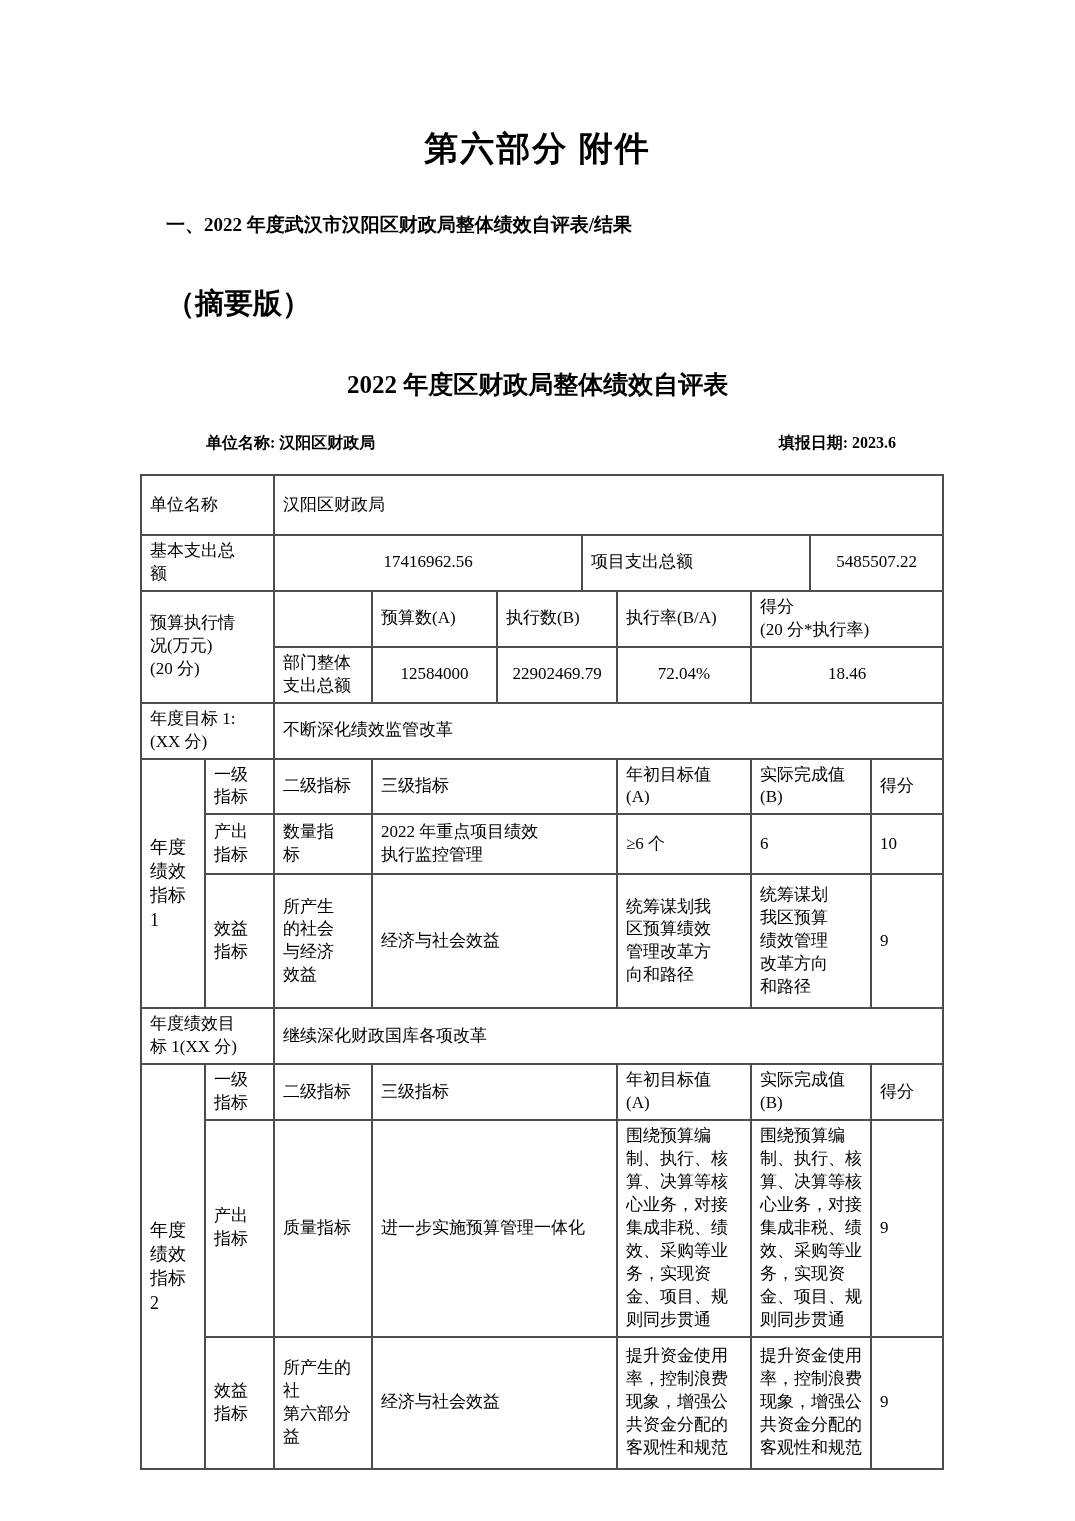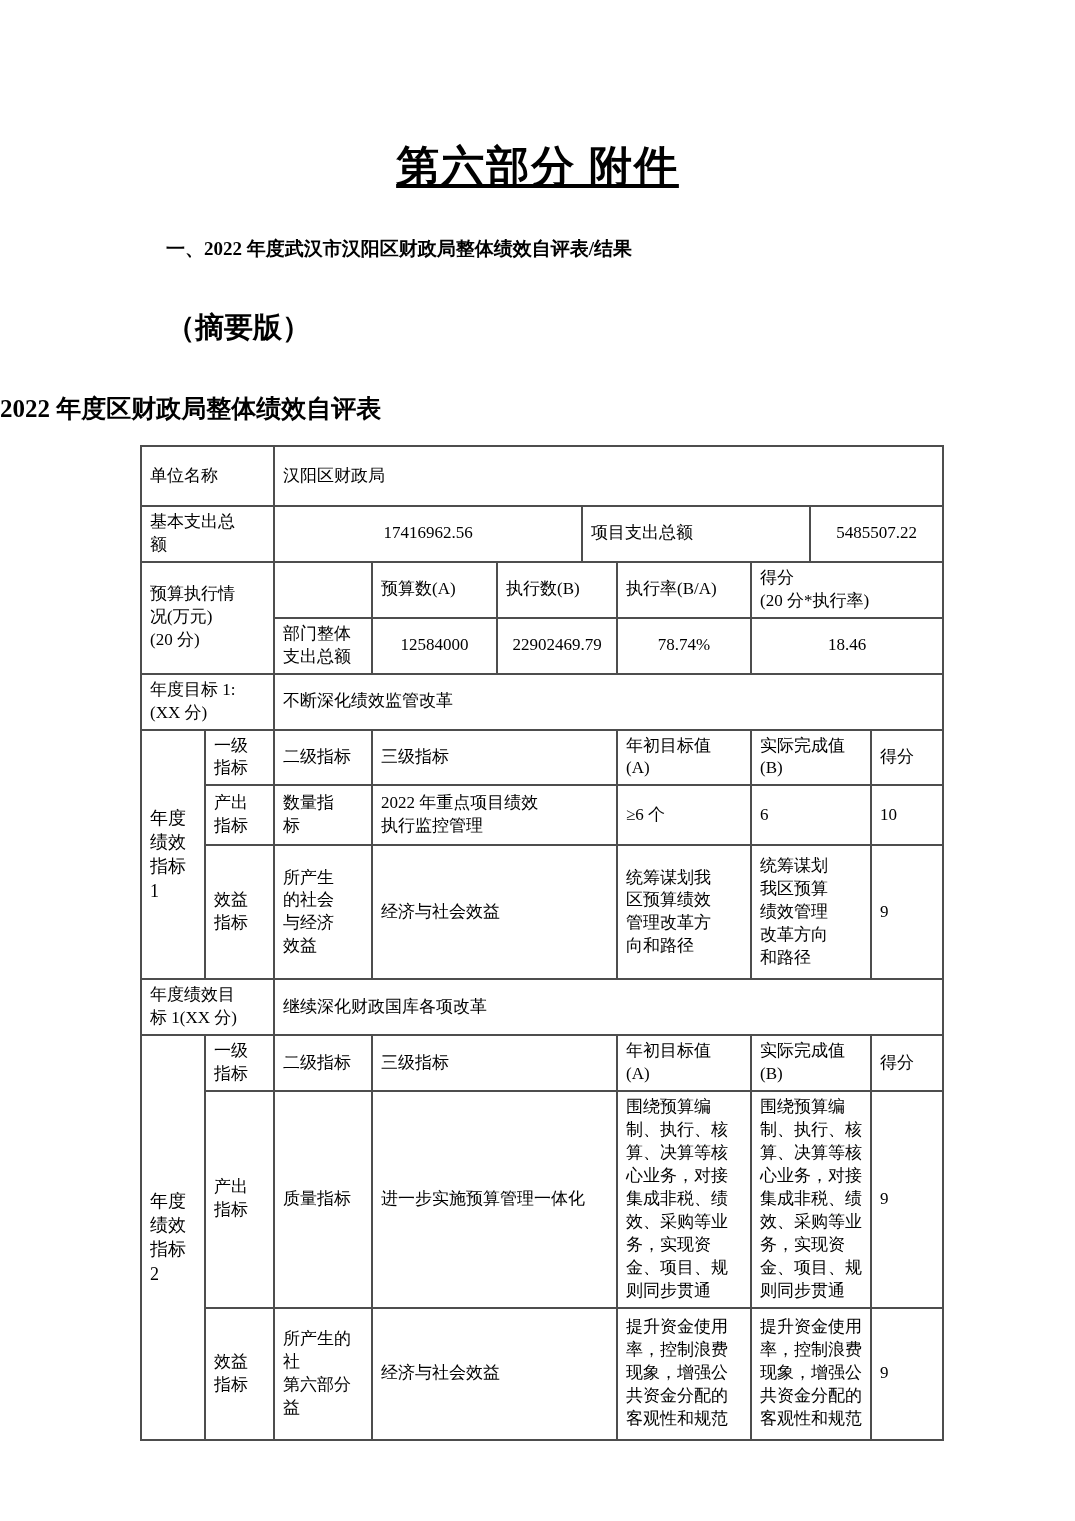--- a/index.html
+++ b/index.html
@@ -7,40 +7,40 @@
   .page {
     position: relative;
     width: 1075px;
     height: 1521px;
     background: #ffffff;
     color: #000000;
     font-family: "Liberation Serif", "DejaVu Serif", serif;
     overflow: hidden;
   }
   .doc-title {
-    margin: 12px;
+    margin: 0;
     padding-top: 126px;
     text-align: center;
-    font-size: 43px;
+    font-size: 34px;
     font-weight: bold;
     letter-spacing: 2px;
-    text-decoration: underline;
   }
   .subtitle {
     margin: 40px 60px 0 166px;
     font-size: 19px;
     font-weight: bold;
   }
   .subtitle-line2 {
     margin: 46px 60px 0 166px;
     font-size: 29px;
     font-weight: bold;
   }
   .table-title {
     margin-top: 44px;
+    text-align: center;
     font-size: 25px;
     font-weight: bold;
   }
   .meta-row {
     width: 802px;
     margin: 32px 0 0 140px;
     padding: 0 46px 0 66px;
     display: flex;
     justify-content: space-between;
     font-size: 16px;
@@ -73,20 +73,24 @@
 
 <div class="page">
 
   <h1 class="doc-title">第六部分 附件</h1>
 
   <div class="subtitle">一、2022 年度武汉市汉阳区财政局整体绩效自评表/结果</div>
   <div class="subtitle-line2">（摘要版）</div>
 
   <div class="table-title">2022 年度区财政局整体绩效自评表</div>
 
+  <div class="meta-row">
+    <span>单位名称: 汉阳区财政局</span>
+    <span>填报日期: 2023.6</span>
+  </div>
 
   <table class="main">
     <colgroup>
       <col style="width:64px">
         <col style="width:69px">
         <col style="width:98px">
       <col style="width:125px">
         <col style="width:85px">
         <col style="width:35px">
       <col style="width:134px">
@@ -119,21 +123,21 @@
       <td>执行率(B/A)</td>
       <td colspan="3">得分
 (20 分*执行率)</td>
     </tr>
 
     <tr style="height:46px">
       <td>部门整体
 支出总额</td>
       <td class="num">12584000</td>
       <td colspan="2" class="num">22902469.79</td>
-      <td class="num">78.74%</td>
+      <td class="num">72.04%</td>
       <td colspan="3" class="num">18.46</td>
     </tr>
 
     <tr style="height:52px">
       <td colspan="2">年度目标 1:
 (XX 分)</td>
       <td colspan="8">不断深化绩效监管改革</td>
     </tr>
 
     <tr style="height:52px">

